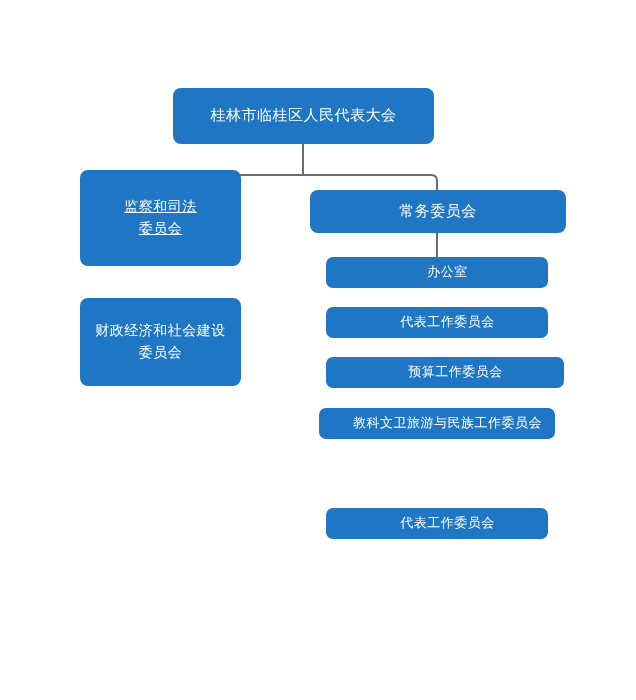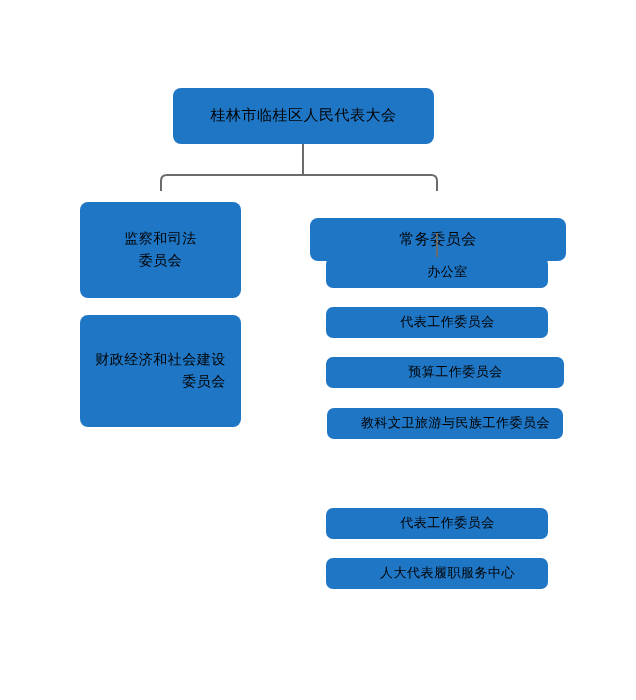--- a/index.html
+++ b/index.html
@@ -29,21 +29,21 @@
     top: 0;
     width: 636px;
     height: 700px;
     pointer-events: none;
   }
 
   .node {
     position: absolute;
     box-sizing: border-box;
     background: #1f76c4;
-    color: #000000;
+    color: #ffffff;
     border-radius: 7px;
     display: flex;
     align-items: center;
     justify-content: center;
     text-align: center;
     line-height: 1.55;
     letter-spacing: 0.5px;
     font-weight: normal;
     white-space: pre-line;
     padding: 2px 6px;
@@ -57,31 +57,30 @@
     font-size: 15px;
     border-radius: 8px;
   }
 
   .node-left {
     left: 80px;
     width: 161px;
     font-size: 14px;
     border-radius: 8px;
   }
-  .node-left-1 { top: 202px; height: 96px; }
-  .node-left-2 { top: 315px; height: 112px; text-align: right; }
+  .node-left-1 { top: 170px; height: 96px; text-decoration: underline; }
+  .node-left-2 { top: 298px; height: 88px; }
 
   .node-standing {
     left: 310px;
     top: 190px;
     width: 256px;
     height: 43px;
     font-size: 15px;
     border-radius: 8px;
-    margin-top: 28px;
   }
 
   .node-sub {
     height: 31px;
     font-size: 13px;
     border-radius: 7px;
     padding-left: 27px;
   }
 
   .stub {
@@ -113,20 +112,19 @@
   <div class="node node-standing">常务委员会</div>
 
   <div class="stub" style="left:436px; top:233px; height:24px;"></div>
 
   <div class="node node-sub" style="left:326px; top:257px; width:222px;">办公室</div>
 
   <div class="node node-sub" style="left:326px; top:307px; width:222px;">代表工作委员会</div>
 
   <div class="node node-sub" style="left:326px; top:357px; width:238px;">预算工作委员会</div>
 
-  <div class="node node-sub" style="left:319px; top:408px; width:236px;margin-left:8px;">教科文卫旅游与民族工作委员会</div>
+  <div class="node node-sub" style="left:319px; top:408px; width:236px;">教科文卫旅游与民族工作委员会</div>
 
 
   <div class="node node-sub" style="left:326px; top:508px; width:222px;text-align:right;">代表工作委员会</div>
 
-  <div class="node node-sub" style="left:326px; top:558px; width:222px;">人大代表履职服务中心</div>
 
 </div>
 
 </body></html>

